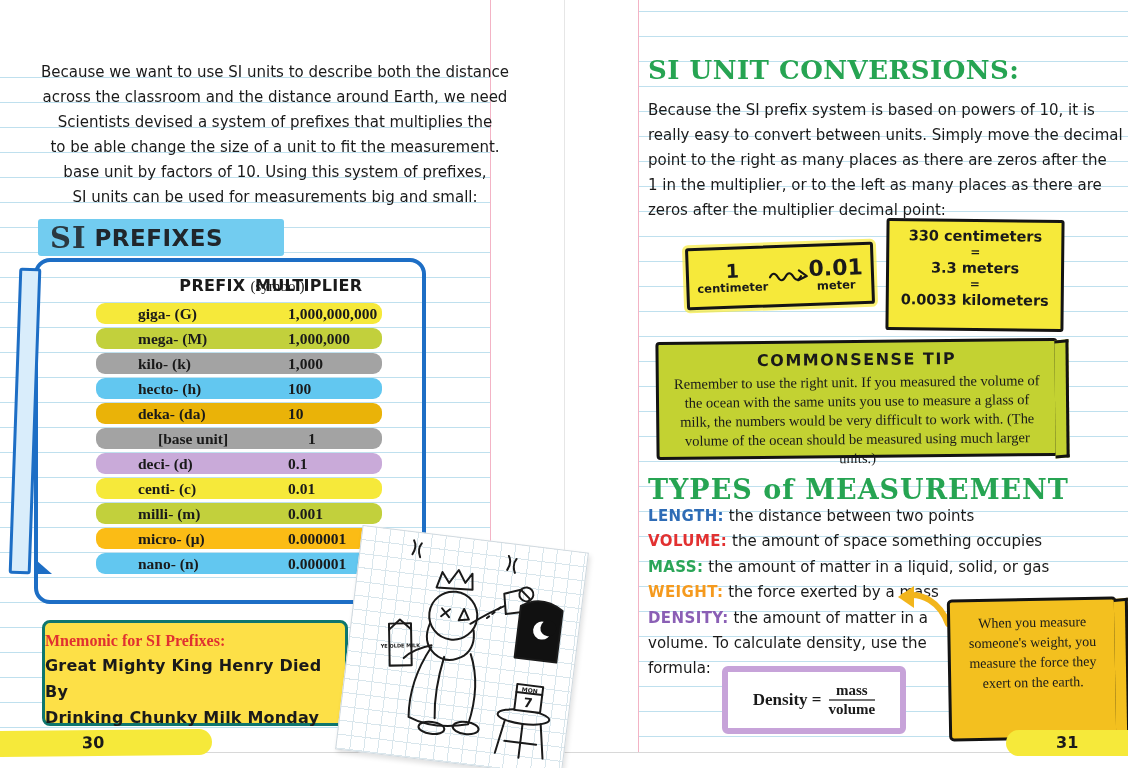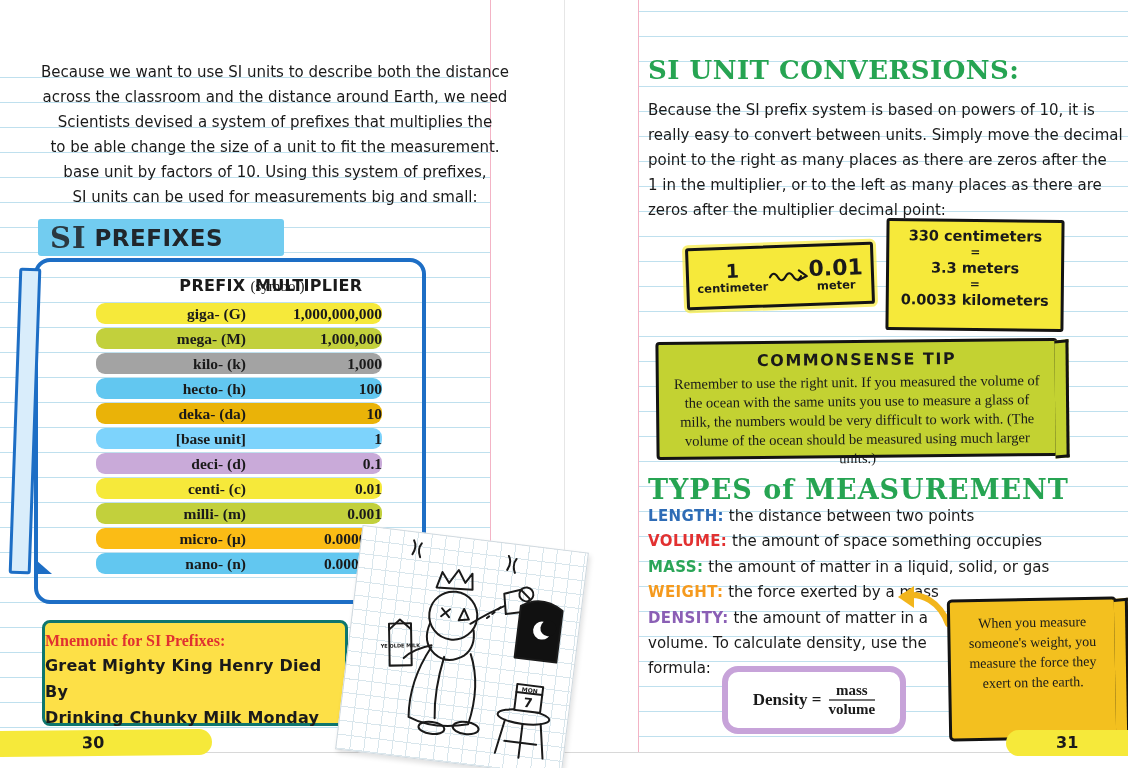--- a/index.html
+++ b/index.html
@@ -29,21 +29,21 @@
   .pf-ribbon{position:absolute;left:14px;top:268px;width:16px;height:300px;background:#d9edfb;border:3px solid #1d6ec5;border-radius:3px;transform:rotate(2deg);}
   .pf-fold{position:absolute;left:36px;top:560px;width:0;height:0;border-left:16px solid #1d6ec5;border-top:14px solid transparent;}
 
   .pf-header{position:absolute;left:92px;top:276px;width:300px;height:22px;font-size:16px;text-align:center;}
   .pf-header .h-prefix{font-weight:800;letter-spacing:.3px;}
   .pf-header .h-symbol{font-family:"Liberation Serif",serif;font-weight:400;font-size:15px;}
   .pf-header .h-mult{font-weight:800;position:absolute;left:163px;top:0;letter-spacing:.3px;}
 
   .pf-rows{position:absolute;left:96px;top:303px;width:286px;}
   .pf-row{height:21px;margin-bottom:4px;border-radius:9px;display:grid;grid-template-columns:150px 1fr;align-items:center;font-family:"Liberation Serif",serif;font-weight:700;font-size:15.5px;}
-  .pf-row span{text-align:right;line-height:21px;}
+  .pf-row span{text-align:left;line-height:21px;margin-left:42px;}
 
   .mnemonic{position:absolute;left:42px;top:620px;width:300px;height:88px;border:3px solid #0f766e;border-radius:8px;background:#fde047;padding:6px 0;}
   .mnemonic .m-title{color:#e03030;font-family:"Liberation Serif",serif;font-weight:700;font-size:16px;line-height:24px;}
   .mnemonic .m-line{font-weight:700;font-size:16px;line-height:26px;letter-spacing:.2px;}
 
   .doodle{position:absolute;left:348px;top:538px;width:226px;height:224px;background:#fff;border:1px solid #cfd8de;box-shadow:2px 3px 5px rgba(0,0,0,.12);transform:rotate(7deg);
     background-image:repeating-linear-gradient(to bottom,transparent 0 13px,#d9e6ec 13px 14px),repeating-linear-gradient(to right,transparent 0 13px,#d9e6ec 13px 14px);}
 
   .pn-left{position:absolute;left:-10px;top:730px;width:222px;height:26px;background:#f6e93a;border-radius:6px 16px 16px 6px;transform:rotate(-.6deg);}
   .pn-left .num{position:absolute;left:92px;top:3px;font-weight:800;font-size:16px;}
@@ -74,21 +74,21 @@
   .tip{position:absolute;left:656px;top:340px;width:396px;height:112px;background:#c3d232;border-radius:4px;transform:rotate(-.6deg);text-align:center;}
   .tip .tip-title{font-weight:800;font-size:16px;letter-spacing:1.5px;line-height:26px;padding-top:4px;}
   .tip .tip-body{font-family:"Liberation Serif",serif;font-size:14.5px;line-height:19px;padding:0 12px;}
 
   .defs{position:absolute;left:648px;top:504px;width:480px;font-size:15px;}
   .def-line{height:25.4px;line-height:25.4px;white-space:nowrap;}
   .def-line .term{font-weight:800;font-size:15px;letter-spacing:.4px;}
 
   .weight-arrow{position:absolute;left:890px;top:582px;}
 
-  .formula-box{position:absolute;left:722px;top:666px;width:172px;height:56px;background:#fff;border:6px solid #c7a3d9;border-radius:16px;display:flex;align-items:center;justify-content:center;font-family:"Liberation Serif",serif;font-weight:700;font-size:17px;}
+  .formula-box{position:absolute;left:722px;top:666px;width:172px;height:56px;background:#fff;border:6px solid #c7a3d9;border-radius:6px;display:flex;align-items:center;justify-content:center;font-family:"Liberation Serif",serif;font-weight:700;font-size:17px;}
   .frac{display:inline-block;vertical-align:middle;text-align:center;margin-left:7px;font-size:15px;}
   .frac .num{display:block;border-bottom:2px solid #737373;padding:0 5px;line-height:17px;font-family:Liberation Serif, serif;}
   .frac .den{display:block;line-height:17px;}
 
   .note{position:absolute;left:948px;top:598px;width:164px;height:136px;background:#f3c01f;border-radius:5px;transform:rotate(-1deg);text-align:center;}
   .note .note-text{font-family:"Liberation Serif",serif;font-size:14px;line-height:20px;padding:12px 10px 0 10px;font-weight:500;}
 </style>
 </head>
 <body>
 
@@ -139,21 +139,21 @@
       <span class="cell-mult">1,000</span>
     </div>
       <div class="pf-row" style="background: rgb(98, 199, 240);">
       <span class="cell-prefix">hecto- (h)</span>
       <span class="cell-mult">100</span>
     </div>
       <div class="pf-row" style="background: #eab308;">
       <span class="cell-prefix">deka- (da)</span>
       <span class="cell-mult">10</span>
     </div>
-      <div class="pf-row" style="background: #7dd3fc;">
+      <div class="pf-row" style="background: #a3a3a3; padding-left: 20px;">
       <span class="cell-prefix">[base unit]</span>
       <span class="cell-mult">1</span>
     </div>
       <div class="pf-row" style="background: rgb(201, 170, 217);">
       <span class="cell-prefix">deci- (d)</span>
       <span class="cell-mult">0.1</span>
     </div>
       <div class="pf-row" style="background: rgb(246, 233, 58);">
       <span class="cell-prefix">centi- (c)</span>
       <span class="cell-mult">0.01</span>

